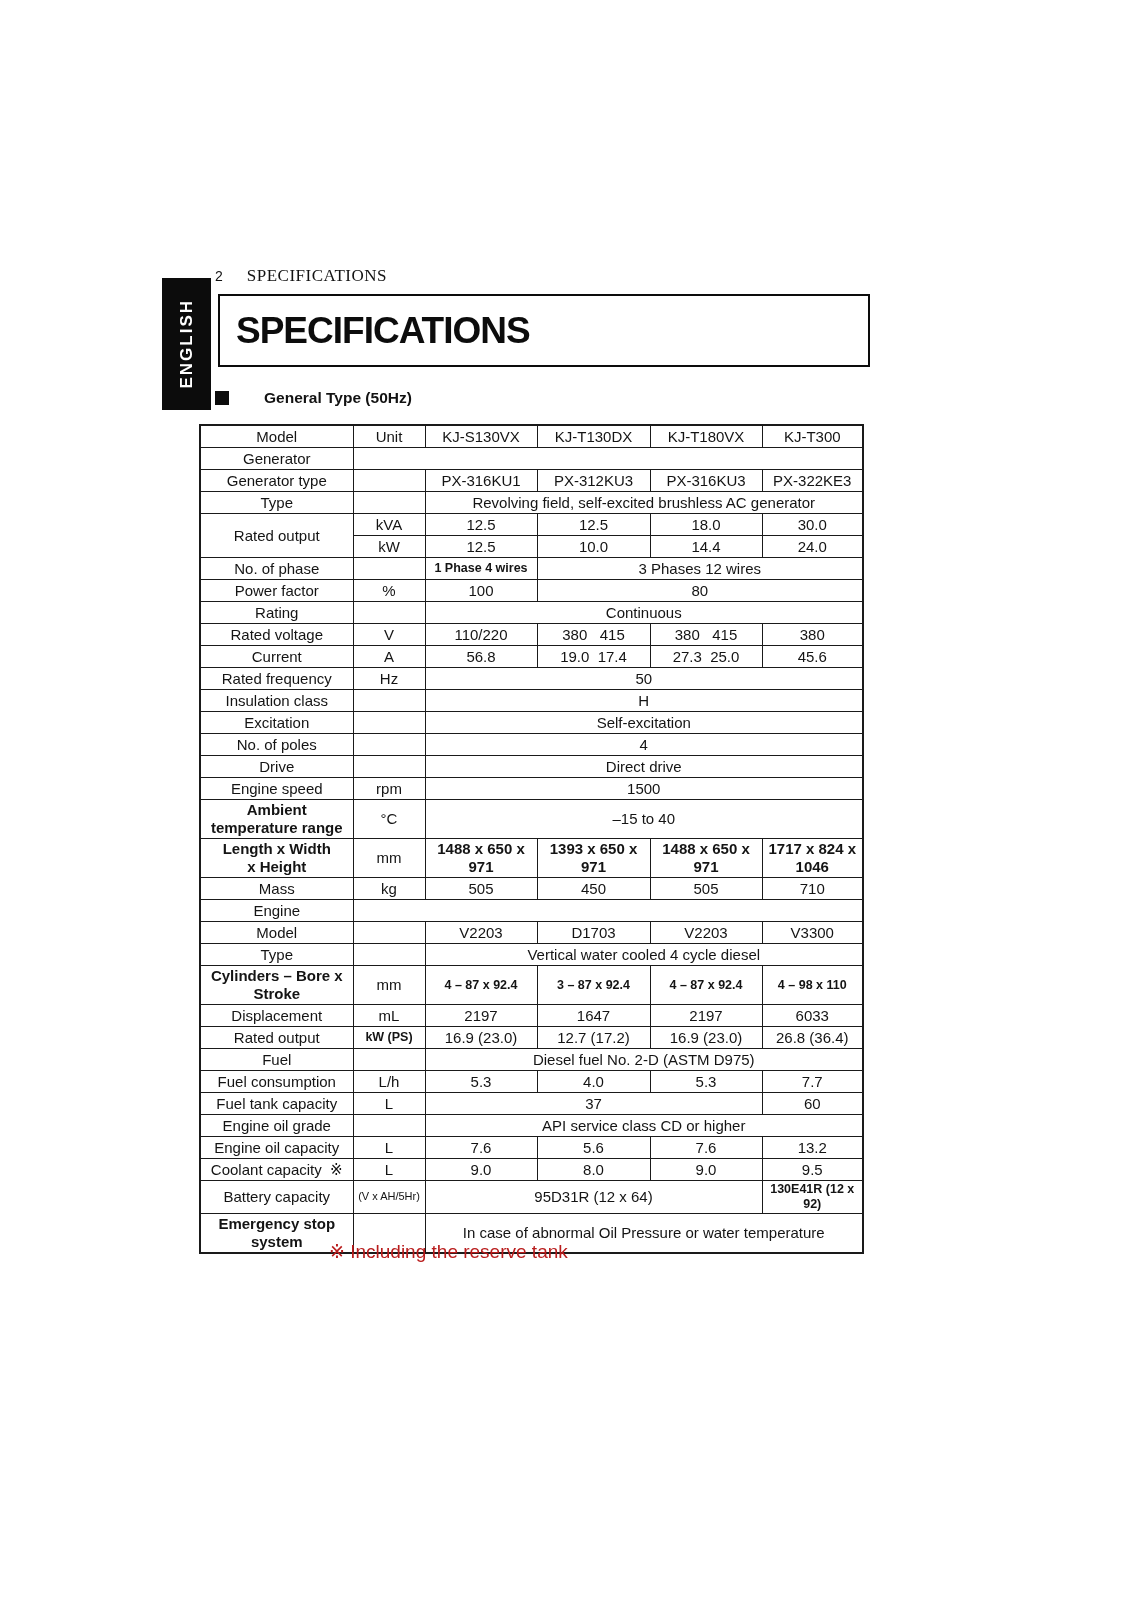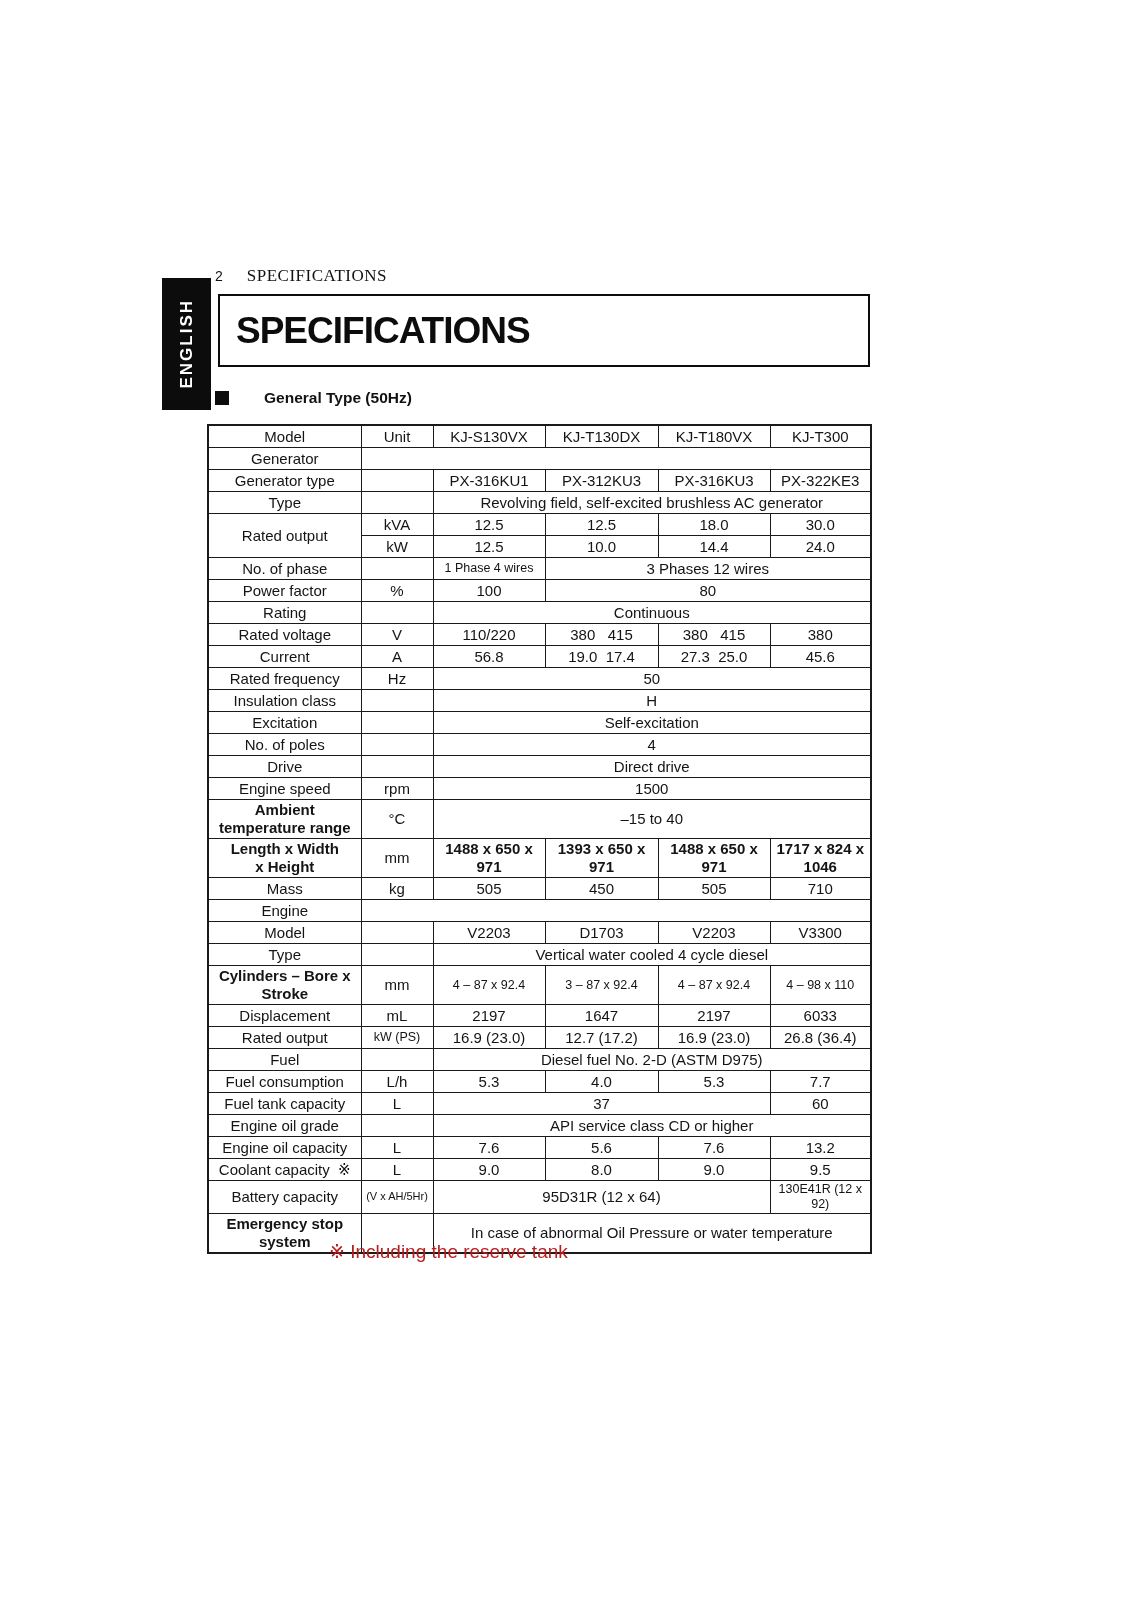--- a/index.html
+++ b/index.html
@@ -74,42 +74,42 @@
   }
   .section-head .sq {
     width: 14px; height: 14px;
     background: #0c0c0c;
     margin-right: 7px;
   }
 
   
   table.spec {
     position: absolute;
-    left: 207px; top: 424px;
+    left: 199px; top: 424px;
     width: 663px;
     border-collapse: collapse;
     table-layout: fixed;
     font-size: 15px;
     color: #141414;
   }
   table.spec td {
     border: 1px solid #1a1a1a;
     padding: 1px 3px;
     line-height: 1.2;
     height: 19px;
     text-align: center;
     vertical-align: middle;
     overflow: hidden;
   }
   table.spec { border: 2px solid #1a1a1a; }
   td.label { text-align: left; padding-left: 6px; }
   td.unit  { text-align: center; }
   td.wrap  { white-space: pre-line; font-weight: bold; }
   td.tiny  { font-size: 11px; padding: 1px 1px; }
-  td.small { font-size: 12.5px; padding: 1px 1px; }
+  td.small { font-size: 12.5px; padding: 1px 1px; font-weight: bold; }
 
   
   .footnote {
     position: absolute;
     left: 329px; top: 1240px;
     font-size: 19px;
     color: #b91c1c;
   }
 </style>
 </head>

